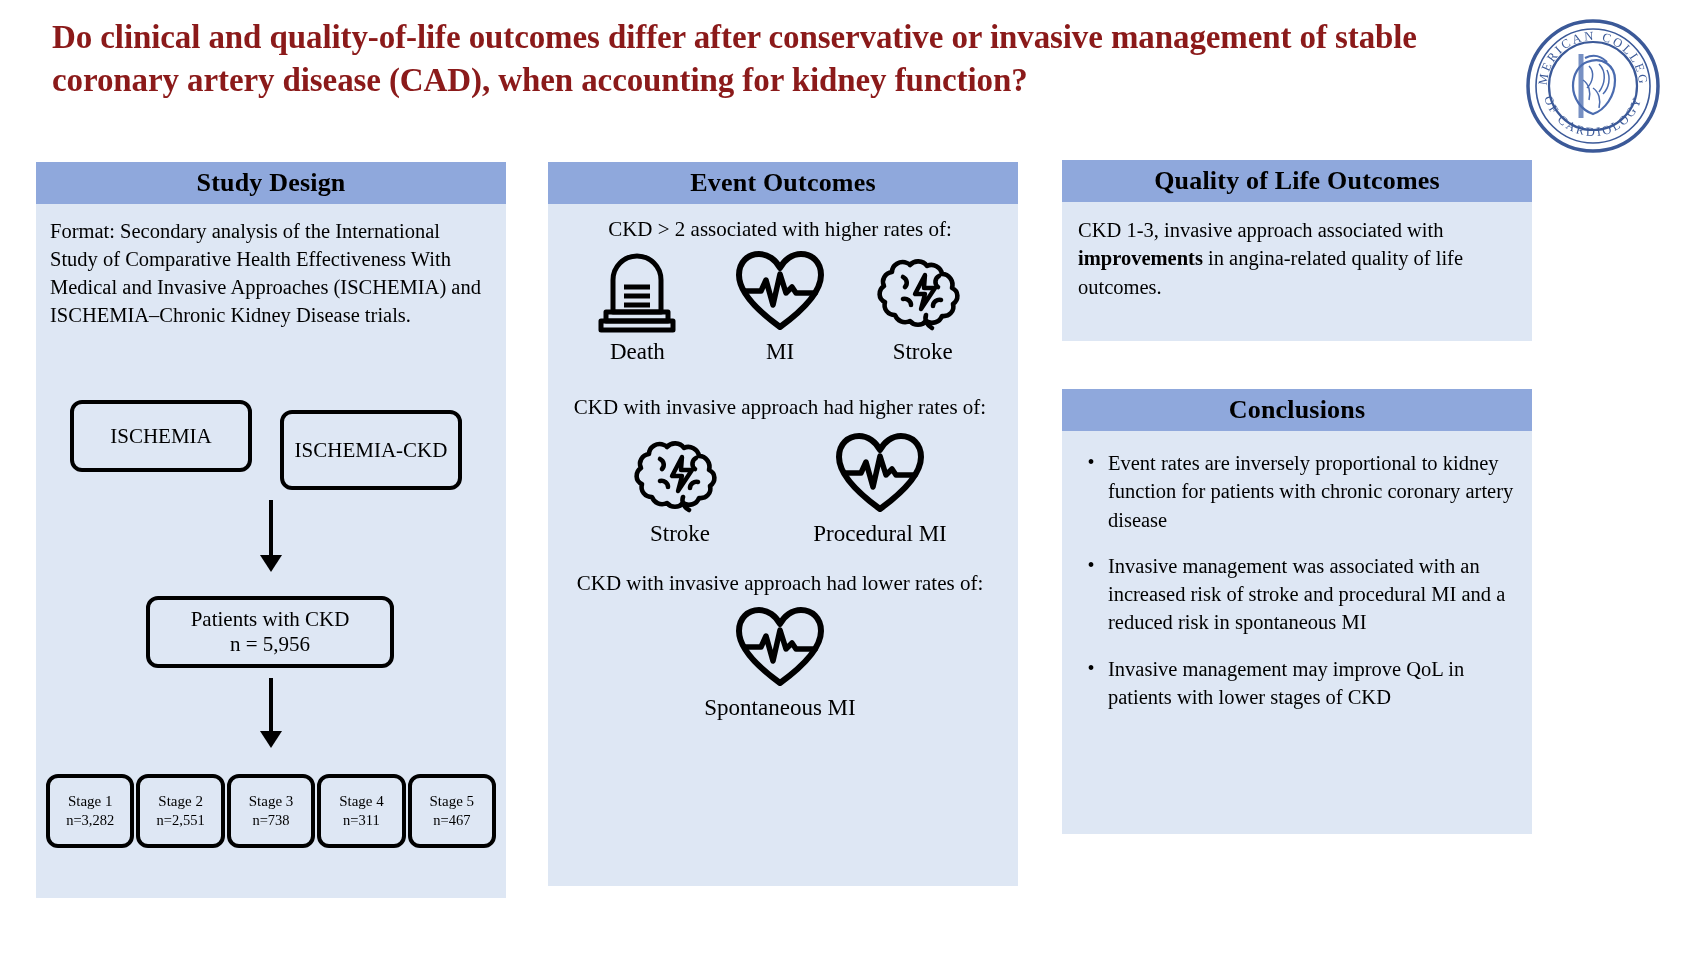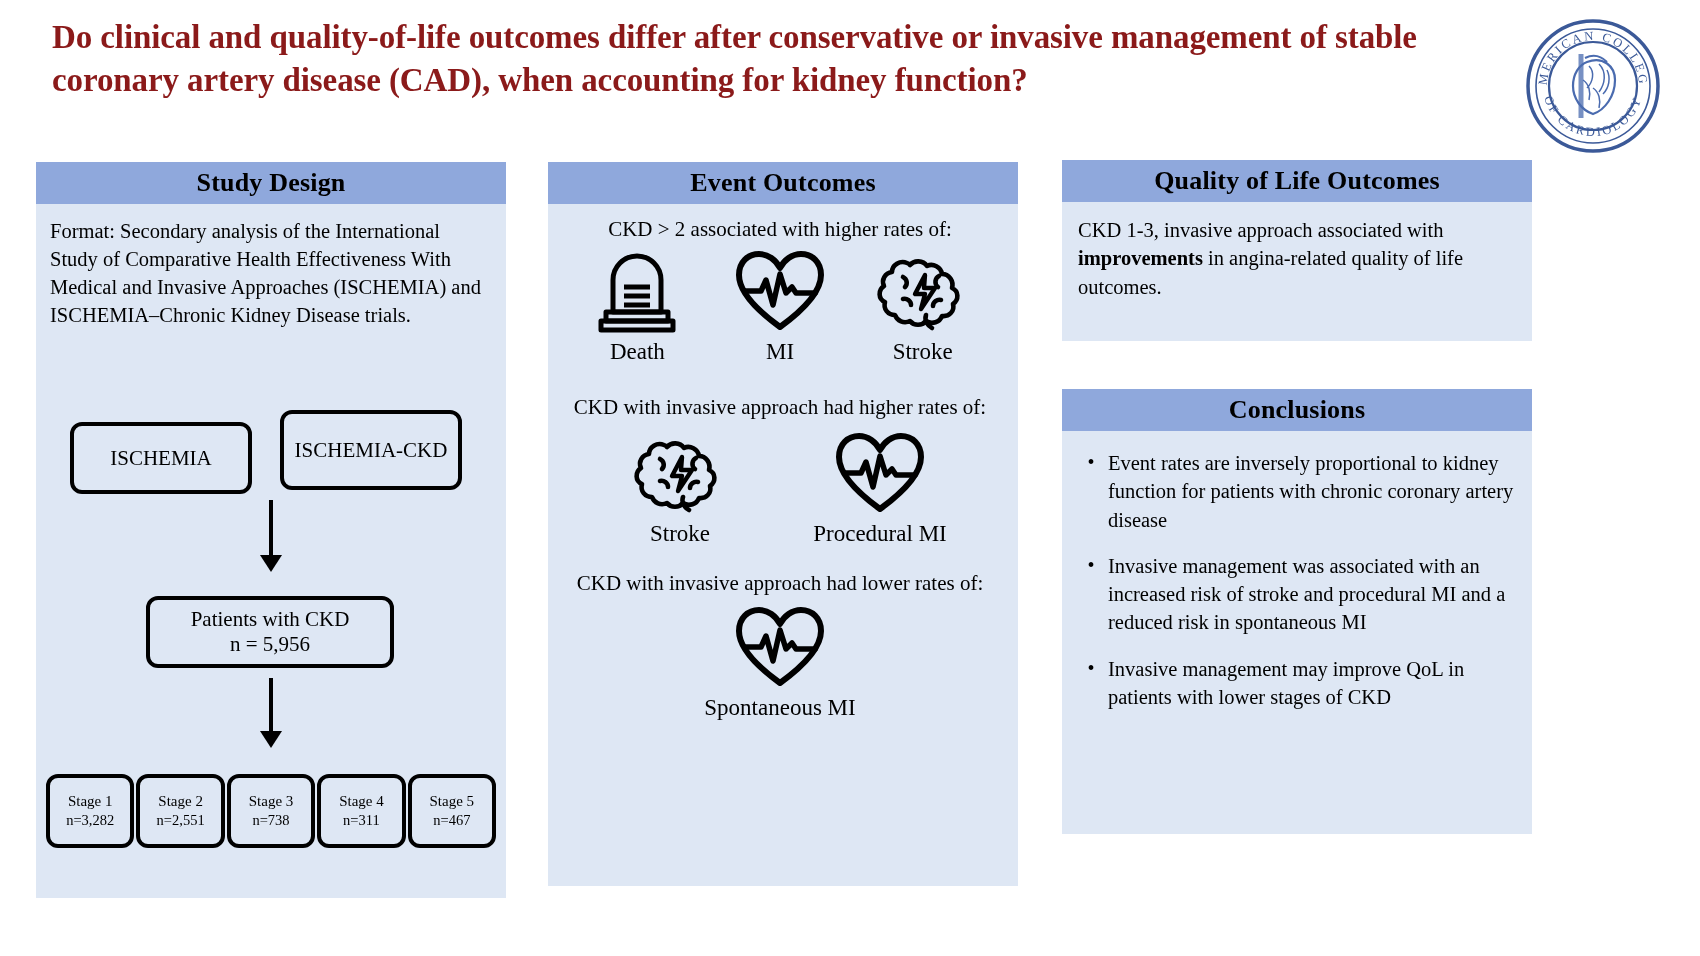--- a/index.html
+++ b/index.html
@@ -51,21 +51,21 @@
   #study-format { font-size: 20.5px; line-height: 1.36; }
 
   .flowbox {
     border: 4px solid #000;
     border-radius: 12px;
     background: #DEE7F4;
     display: flex; align-items: center; justify-content: center;
     text-align: center;
     font-size: 21px; line-height: 1.18;
   }
-  #box-ischemia   { position:absolute; left: 34px;  top: 218px; width: 182px; height: 72px; }
+  #box-ischemia   { position:absolute; left: 34px;  top: 196px; width: 182px; height: 72px; }
   #box-ischemiackd{ position:absolute; left: 244px; top: 206px; width: 182px; height: 80px; }
   #box-patients   { position:absolute; left: 110px; top: 392px; width: 248px; height: 72px; }
 
   .arrow-down { position: absolute; width: 26px; }
   .arrow-shaft { width: 4px; background: #000; margin: 0 auto; }
   .arrow-head {
     width: 0; height: 0; margin: -1px auto 0 auto;
     border-left: 11px solid transparent;
     border-right: 11px solid transparent;
     border-top: 17px solid #000;

